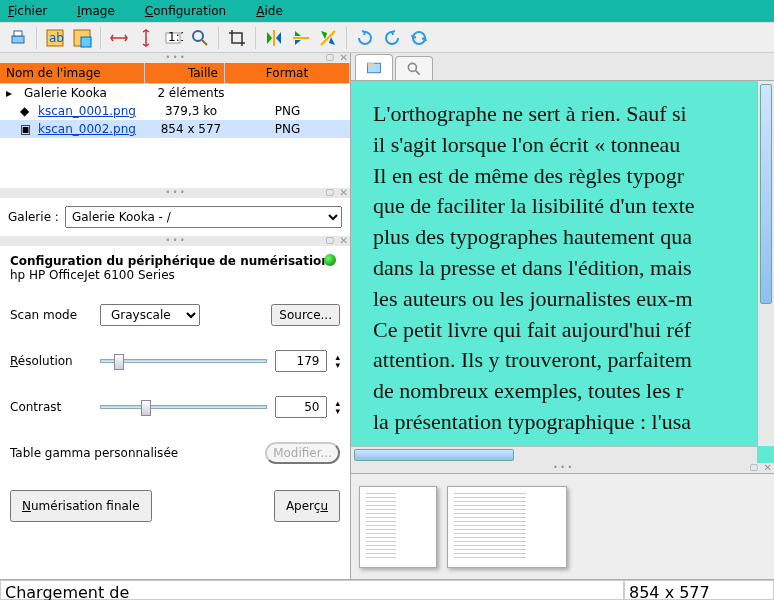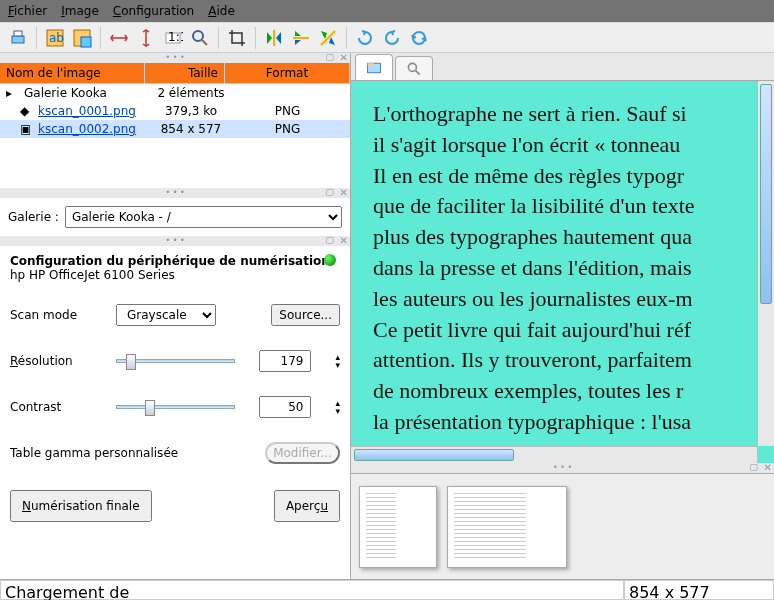--- a/index.html
+++ b/index.html
@@ -1,17 +1,17 @@
 <!DOCTYPE html>
 <html><head>
 <meta charset="utf-8">
 <style>
 * { box-sizing: border-box; margin: 0; padding: 0; font-family: "DejaVu Sans", "Liberation Sans", sans-serif; font-size: 12px; }
 body { width: 774px; height: 600px; background: #fff; overflow: hidden; display: flex; flex-direction: column; }
-.menubar { display: flex; gap: 14px; padding: 4px 8px; background: #737373; border-bottom: 1px solid #ddd; }
+.menubar { display: flex; gap: 30px; padding: 4px 8px; background: #14b8a6; border-bottom: 1px solid #ddd; }
 .menubar span { cursor: default; }
 .menubar u { text-decoration: underline; }
 .toolbar { display: flex; gap: 3px; padding: 2px 6px; background: #efefef; border-bottom: 1px solid #ccc; align-items: center; height: 30px; }
 .tb-sep { width: 1px; height: 22px; background: #ccc; margin: 0 3px; }
 .tb-btn { width: 24px; height: 24px; display: flex; align-items: center; justify-content: center; cursor: pointer; }
 .tb-btn svg { width: 20px; height: 20px; }
 .main { flex: 1; display: flex; overflow: hidden; }
 .left { width: 351px; display: flex; flex-direction: column; border-right: 1px solid #aaa; }
 .right { flex: 1; display: flex; flex-direction: column; }
 .panel-handle { height: 10px; background: #e8e8e8; text-align: center; color: #89a; font-size: 8px; position: relative; }
@@ -26,21 +26,21 @@
 .tree-row .ico { width: 16px; display: inline-block; }
 .tr-name { flex: 0 0 145px; display: flex; align-items: center; gap: 2px; }
 .tr-name .txt { color: #0040d0; text-decoration: underline; }
 .tr-size { flex: 0 0 80px; text-align: center; } .tr-format { flex: 1; text-align: center; }
 .galerie-row { padding: 8px 8px; display: flex; align-items: center; gap: 6px; }
 .galerie-row select { flex: 1; padding: 2px; }
 .scan-config { flex: 1; padding: 8px 10px; position: relative; overflow: hidden; }
 .cfg-title { font-weight: bold; margin-bottom: 2px; }
 .cfg-sub { font-weight: normal; }
 .green-dot { width: 12px; height: 12px; background: radial-gradient(circle at 35% 35%, #6f6, #070); border-radius: 50%; position: absolute; right: 14px; top: 8px; }
-.cfg-row { display: flex; align-items: center; margin-top: 20px; gap: 24px; min-height: 26px; }
+.cfg-row { display: flex; align-items: center; margin-top: 20px; gap: 8px; min-height: 26px; }
 .cfg-row label { width: 82px; }
 .cfg-row select, .cfg-row button, .cfg-row input { padding: 2px 6px; }
 .slider { flex: 1; height: 4px; background: linear-gradient(#bcd, #def); border: 1px solid #8ab; position: relative; }
 .slider .thumb { position: absolute; top: -6px; width: 10px; height: 16px; background: linear-gradient(#fff,#ccd); border:1px solid #889; }
 .spin { width: 52px; text-align: right; }
 .cfg-buttons { display: flex; justify-content: space-between; margin-top: 24px; }
 .cfg-buttons button { padding: 7px 10px; }
 .disabled { color: #aaa; border-color: #ccc; background: #f5f5f5; border-radius: 11px; }
 .tabs { display: flex; background: #e8e8e8; border-bottom: 1px solid #aaa; height: 28px; align-items: flex-end; padding-left: 4px; }
 .tab { width: 38px; height: 24px; border: 1px solid #aaa; border-bottom: none; margin-right: 2px; display:flex; align-items:center; justify-content:center; background:#f5f5f5; border-radius: 4px 4px 0 0; }

